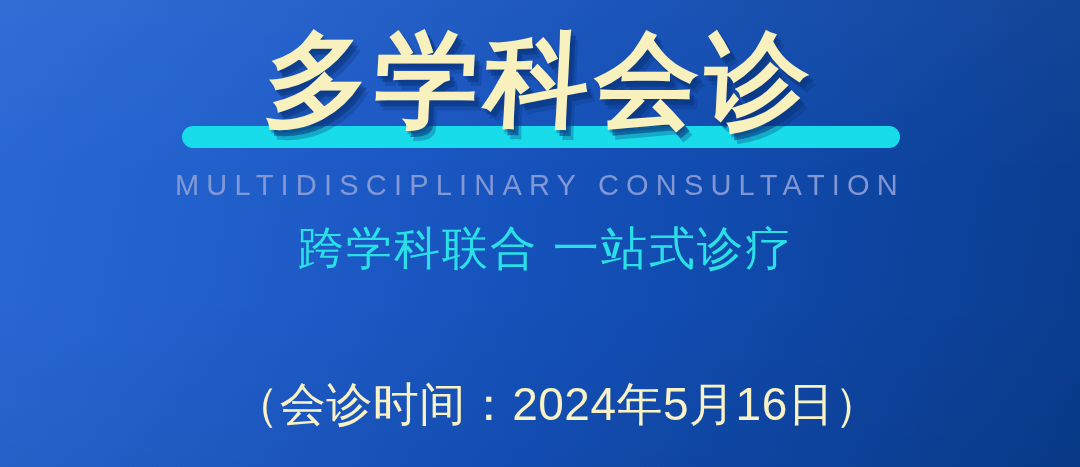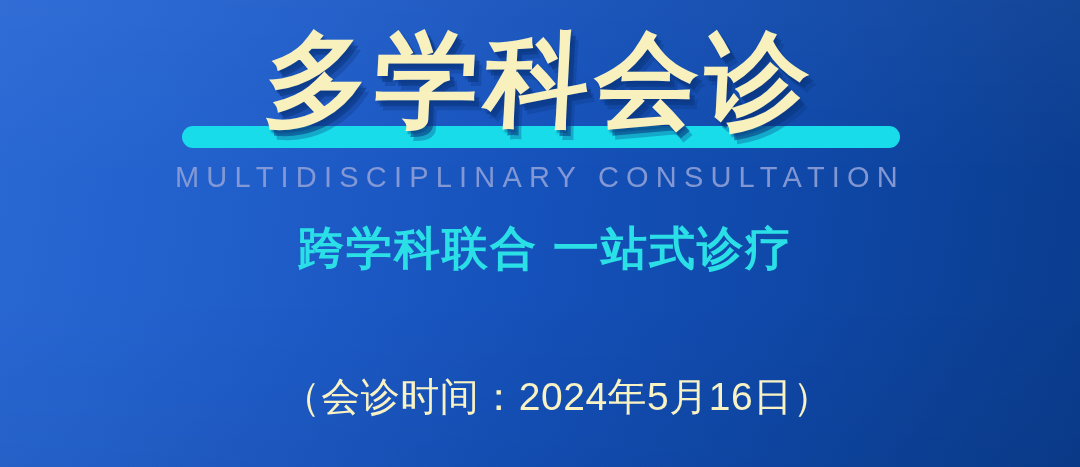--- a/index.html
+++ b/index.html
@@ -71,21 +71,21 @@
        8px 10px 0 rgba(9, 52, 126, 0.30),
        2px 3px 2px rgba(9, 52, 126, 0.45);
     transform: skewX(-3deg);
   }
 
   
   .sub-en {
     position: absolute;
     left: 0;
     right: 0;
-    top: 158px;
+    top: 166px;
     height: 38px;
     z-index: 2;
     display: flex;
     align-items: center;
     justify-content: center;
     color: #8c9ed6;
     font-size: 29px;
     font-weight: 300;
     letter-spacing: 7.2px;
     white-space: nowrap;
@@ -98,21 +98,21 @@
     left: 0;
     right: 0;
     top: 218px;
     height: 62px;
     z-index: 2;
     display: flex;
     align-items: center;
     justify-content: center;
     color: #2ae0e6;
     font-size: 46px;
-    font-weight: bold;
+    font-weight: normal;
     letter-spacing: 2px;
     white-space: nowrap;
     margin-left: 11px;
   }
 
   
   .note-line {
     position: absolute;
     left: 0;
     right: 0;
@@ -123,23 +123,23 @@
     color: #f8f2c4;
     white-space: nowrap;
   }
   .note-1 {
     top: 316px;
     height: 48px;
     font-size: 37px;
     letter-spacing: 1px;
   }
   .note-2 {
-    top: 371px;
+    top: 379px;
     height: 52px;
-    font-size: 39px;
+    font-size: 46px;
     letter-spacing: 0.5px;
     padding-left: 34px;
   }
 </style>
 </head>
 <body>
 
 <div id="banner">
 
   <div class="title-bar"></div>

